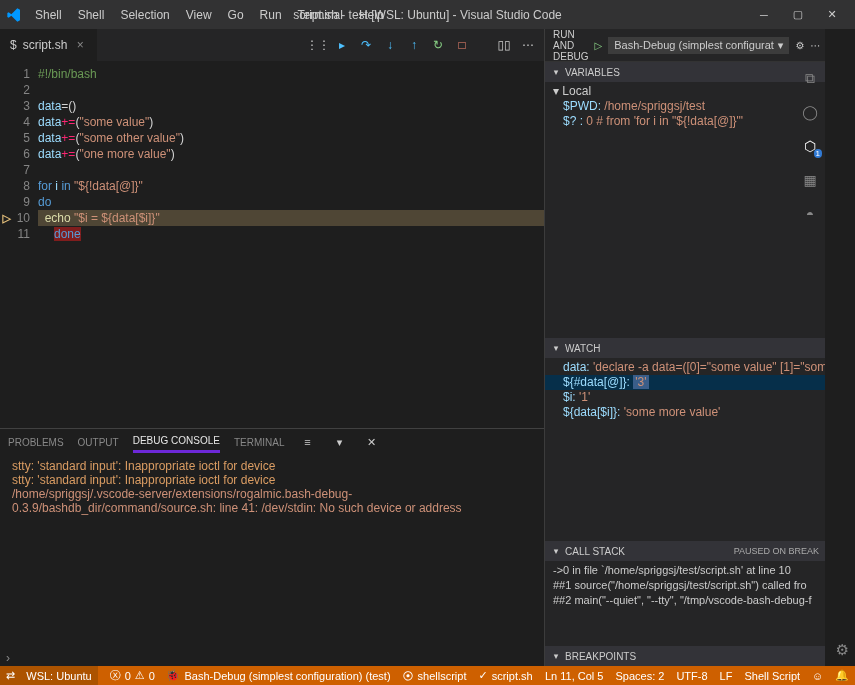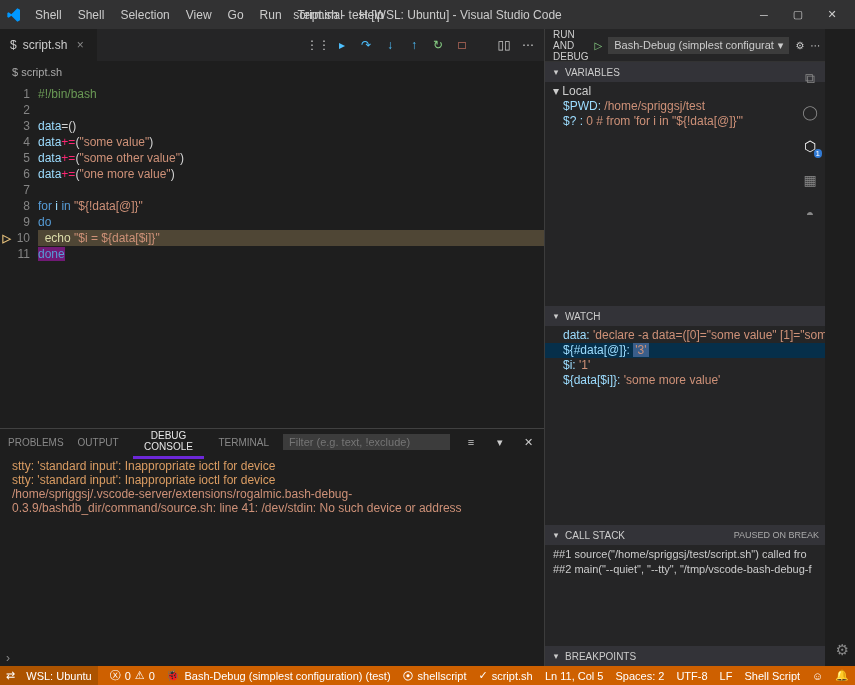--- a/index.html
+++ b/index.html
@@ -23,21 +23,21 @@
 .gutter { width:38px; text-align:right; padding:4px 8px 4px 4px; color:#858585; position:relative; user-select:none; }
 .code { flex:1; padding:4px 0; white-space:pre; overflow:hidden; }
 .ln { height:16px; }
 .cg { color:#6a9955; }
 .cy { color:#dcdcaa; }
 .cb { color:#569cd6; }
 .cs { color:#ce9178; }
 .cv { color:#9cdcfe; }
 .cw { color:#d4d4d4; }
 .cp { color:#f92672; }
-.cdone { background:#701a75; }
+.cdone { background:#7f1d1d;margin-left:16px; }
 .bp-glyph { position:absolute; left:1px; width:10px; height:10px; color:#e5c07b; font-weight:bold; font-size:11px; }
 .hl-line { background:rgba(229,192,123,0.25); }
 .panel { height:222px; background:#1e1e1e; border-top:1px solid #414141; display:flex; flex-direction:column; }
 .panel-tabs { height:26px; display:flex; align-items:center; padding:0 8px; gap:14px; font-size:10px; text-transform:uppercase; }
 .panel-tabs span { color:#888; padding:4px 0; }
 .panel-tabs .active { color:#e7e7e7; border-bottom:3px solid #6d28d9;text-align:center; }
 .panel-tabs input { margin-left:auto; background:#3c3c3c; border:none; color:#ccc; padding:2px 6px; font-size:11px; width:200px; }
 .panel-tabs .ricon { color:#ccc; font-size:11px; width:18px; text-align:center; }
 .panel-body { flex:1; overflow:hidden; padding:4px 12px; font-family:Consolas,monospace; font-size:12px; line-height:14px; }
 .panel-body div { white-space:pre-wrap; }
@@ -108,21 +108,20 @@
         <div class="ib" style="color:#4ec1ff">↷</div>
         <div class="ib" style="color:#4ec1ff">↓</div>
         <div class="ib" style="color:#4ec1ff">↑</div>
         <div class="ib" style="color:#89d185">↻</div>
         <div class="ib" style="color:#f48771">□</div>
         <div style="width:14px"></div>
         <div class="ib">▯▯</div>
         <div class="ib">⋯</div>
       </div>
     </div>
-    <div class="crumb">$ <span>script.sh</span></div>
     <div class="editor">
       <div class="gutter" id="gutter">
           <div class="ln">1</div>
           <div class="ln">2</div>
           <div class="ln">3</div>
           <div class="ln">4</div>
           <div class="ln">5</div>
           <div class="ln">6</div>
           <div class="ln">7</div>
           <div class="ln">8</div>
@@ -133,21 +132,20 @@
         </div>
       <div class="code" id="code"><div class="ln"><span class="cg">#!/bin/bash</span></div><div class="ln">&nbsp;</div><div class="ln"><span class="cv">data</span><span class="cw">=()</span></div><div class="ln"><span class="cv">data</span><span class="cp">+=</span><span class="cw">(</span><span class="cs">"some value"</span><span class="cw">)</span></div><div class="ln"><span class="cv">data</span><span class="cp">+=</span><span class="cw">(</span><span class="cs">"some other value"</span><span class="cw">)</span></div><div class="ln"><span class="cv">data</span><span class="cp">+=</span><span class="cw">(</span><span class="cs">"one more value"</span><span class="cw">)</span></div><div class="ln">&nbsp;</div><div class="ln"><span class="cb">for</span> <span class="cv">i</span> <span class="cb">in</span> <span class="cs">"${!data[@]}"</span></div><div class="ln"><span class="cb">do</span></div><div class="ln hl-line">  <span class="cy">echo</span> <span class="cs">"$i = ${data[$i]}"</span></div><div class="ln"><span class="cdone cb">done</span></div></div>
     </div>
 
     <div class="panel">
       <div class="panel-tabs" id="ptabs">
       <span>PROBLEMS</span>
           <span>OUTPUT</span>
           <span class="active">DEBUG CONSOLE</span>
           <span>TERMINAL</span>
-          <input placeholder="Filter (e.g. text, !exclude)" style="">
           <span class="ricon">≡</span>
           <span class="ricon">▾</span>
           <span class="ricon">✕</span>
         </div>
       <div class="panel-body" id="pbody">
           <div class="po">stty: 'standard input': Inappropriate ioctl for device</div>
           <div class="po">stty: 'standard input': Inappropriate ioctl for device</div>
           <div class="pw">/home/spriggsj/.vscode-server/extensions/rogalmic.bash-debug-0.3.9/bashdb_dir/command/source.sh: line 41: /dev/stdin: No such device or address</div>
         </div>
     </div>
@@ -163,21 +161,21 @@
           <span>▾</span>
         </span>
       <span>⚙</span>
       <span>⋯</span>
     </div>
 
     <div class="sec-hdr">
         <span class="tw">▾</span>
         <span>VARIABLES</span>
       </div>
-    <div class="sec-body" style="height:224px">
+    <div class="sec-body" style="height:256px">
       <div class="var-group">▾ <span>Local</span></div>
       <div id="vars">
           <div class="var-row"><span>$PWD:</span><span class="val"> /home/spriggsj/test</span></div>
           <div class="var-row"><span>$? :</span><span class="val"> 0 # from 'for i in "${!data[@]}"'</span></div>
         </div>
     </div>
 
     <div class="sec-hdr">
         <span class="tw">▾</span>
         <span>WATCH</span>
@@ -190,20 +188,21 @@
       </div>
 
     <div class="side-space"></div>
 
     <div class="sec-hdr">
         <span class="tw">▾</span>
         <span>CALL STACK</span>
         <span class="paused">PAUSED ON BREAK</span>
       </div>
     <div class="sec-body" id="calls" style="height:50px">
+        <div class="call-row">-&gt;0 in file `/home/spriggsj/test/script.sh' at line 10</div>
         <div class="call-row">##1 source("/home/spriggsj/test/script.sh") called fro</div>
         <div class="call-row">##2 main("--quiet", "--tty", "/tmp/vscode-bash-debug-f</div>
       </div>
 
     <div class="side-space"></div>
 
     <div class="sec-hdr">
         <span class="tw">▾</span>
         <span>BREAKPOINTS</span>
       </div>

